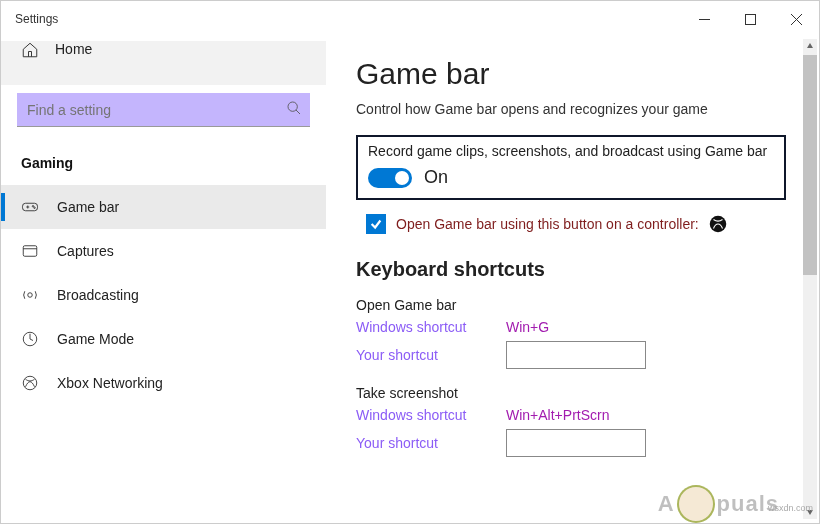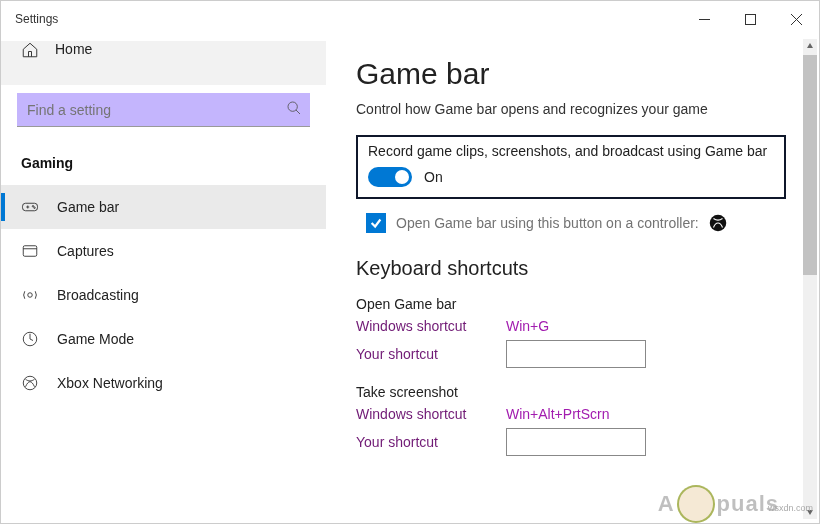--- a/index.html
+++ b/index.html
@@ -137,43 +137,43 @@
       border-radius: 10px;
       position: relative;
     }
     .toggle::after {
       content: "";
       position: absolute;
       right: 3px; top: 3px;
       width: 14px; height: 14px;
       background: #fff; border-radius: 50%;
     }
-    .toggle-text { font-size: 14px; color: #222; }
+    .toggle-text { font-size: 18px; color: #222; }
 
     .checkbox-row { display: flex; align-items: center; gap: 10px; margin-left: 10px; margin-bottom: 24px; }
     .checkbox {
       width: 20px; height: 20px;
       background: #0078d4;
       display: flex; align-items: center; justify-content: center;
     }
     .checkbox svg { width: 14px; height: 14px; stroke: #fff; stroke-width: 2.5; fill: none; }
-    .checkbox-label { font-size: 14px; color: #737373; }
+    .checkbox-label { font-size: 14px; color: #7f1d1d; }
     .xbox-icon { width: 18px; height: 18px; }
     .xbox-icon svg { width: 18px; height: 18px; fill: #111; }
 
     .main h2 {
       font-size: 20px;
-      font-weight: 400;
+      font-weight: 700;
       color: #222;
       margin-bottom: 16px;
     }
     .shortcut-group { margin-bottom: 16px; }
     .shortcut-title { font-size: 14px; color: #222; margin-bottom: 6px; }
     .shortcut-row { display: flex; align-items: center; margin-bottom: 6px; }
-    .shortcut-row .label { width: 150px; font-size: 14px; color: #701a75; }
+    .shortcut-row .label { width: 150px; font-size: 14px; color: #8b5cf6; }
     .shortcut-row .value { font-size: 14px; color: #a21caf; }
     .shortcut-row .input {
       width: 140px; height: 28px;
       border: 1px solid #888;
       background: #fff;
     }
 
     .scrollbar-track {
       position: absolute;
       right: 2px;

